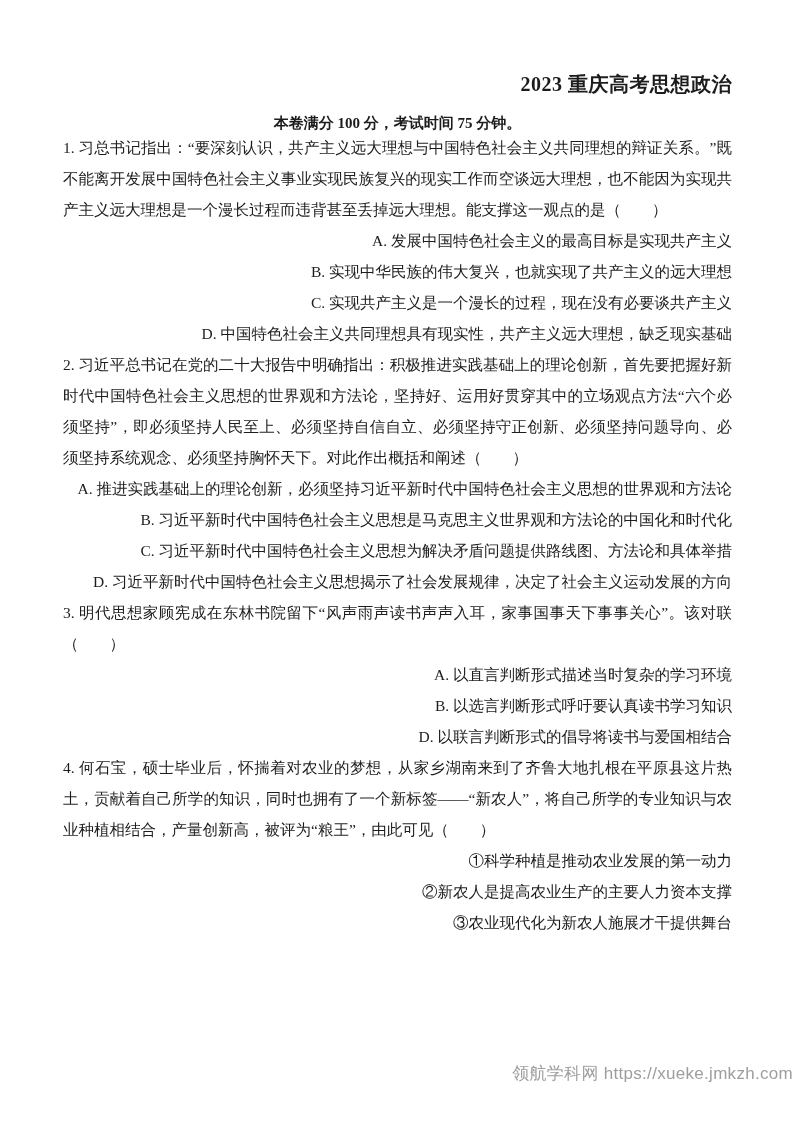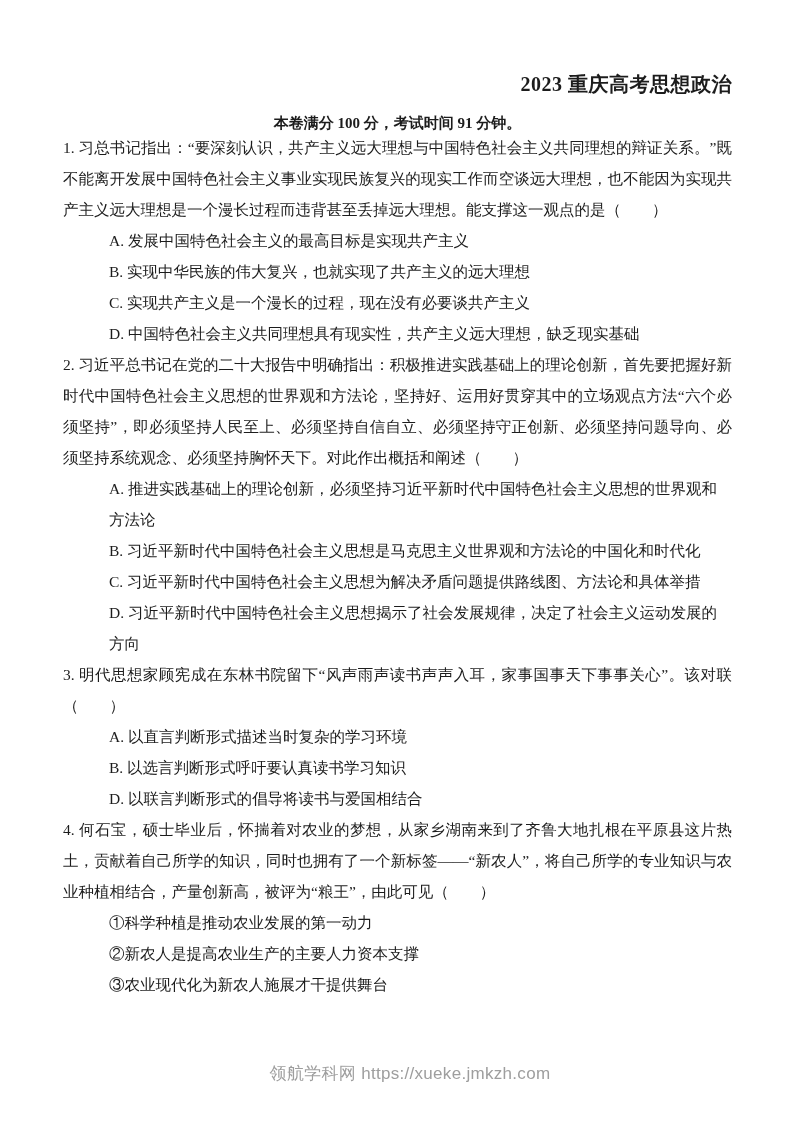--- a/index.html
+++ b/index.html
@@ -41,44 +41,44 @@
     font-weight: 700;
     text-align: justify;
   }
   .question-block { margin: 0; }
   .qbody {
     font-size: 15.5px;
     line-height: 31px;
     text-align: justify;
   }
   .stem { text-align: justify; }
-  .option-line, .sub-item-line { text-align: left; margin-left: 46px; }
+  .option-line, .sub-item-line { text-align: right; }
   .footer-watermark {
     position: absolute;
     left: 0;
     right: 0;
     top: 1064px;
-    text-align: center;
+    text-align: right;
     font-family: "Liberation Sans", "DejaVu Sans", sans-serif;
     font-size: 17px;
     line-height: 20px;
     color: #9e9e9e;
     letter-spacing: 0.3px;
     margin-left: 27px;
   }
 </style>
 </head>
 <body>
 
 <div class="page">
   <div class="content">
 
     <h1 class="title">2023 重庆高考思想政治</h1>
 
-    <div class="subtitle">本卷满分 100 分，考试时间 91 分钟。</div>
+    <div class="subtitle">本卷满分 100 分，考试时间 75 分钟。</div>
 
 
     <div class="qbody">
 
       <div class="question-block">
         <div class="stem">1. 习总书记指出：“要深刻认识，共产主义远大理想与中国特色社会主义共同理想的辩证关系。”既不能离开发展中国特色社会主义事业实现民族复兴的现实工作而空谈远大理想，也不能因为实现共产主义远大理想是一个漫长过程而违背甚至丢掉远大理想。能支撑这一观点的是（　　）</div>
         <div class="option-line">A. 发展中国特色社会主义的最高目标是实现共产主义</div>
         <div class="option-line">B. 实现中华民族的伟大复兴，也就实现了共产主义的远大理想</div>
         <div class="option-line">C. 实现共产主义是一个漫长的过程，现在没有必要谈共产主义</div>
         <div class="option-line">D. 中国特色社会主义共同理想具有现实性，共产主义远大理想，缺乏现实基础</div>

